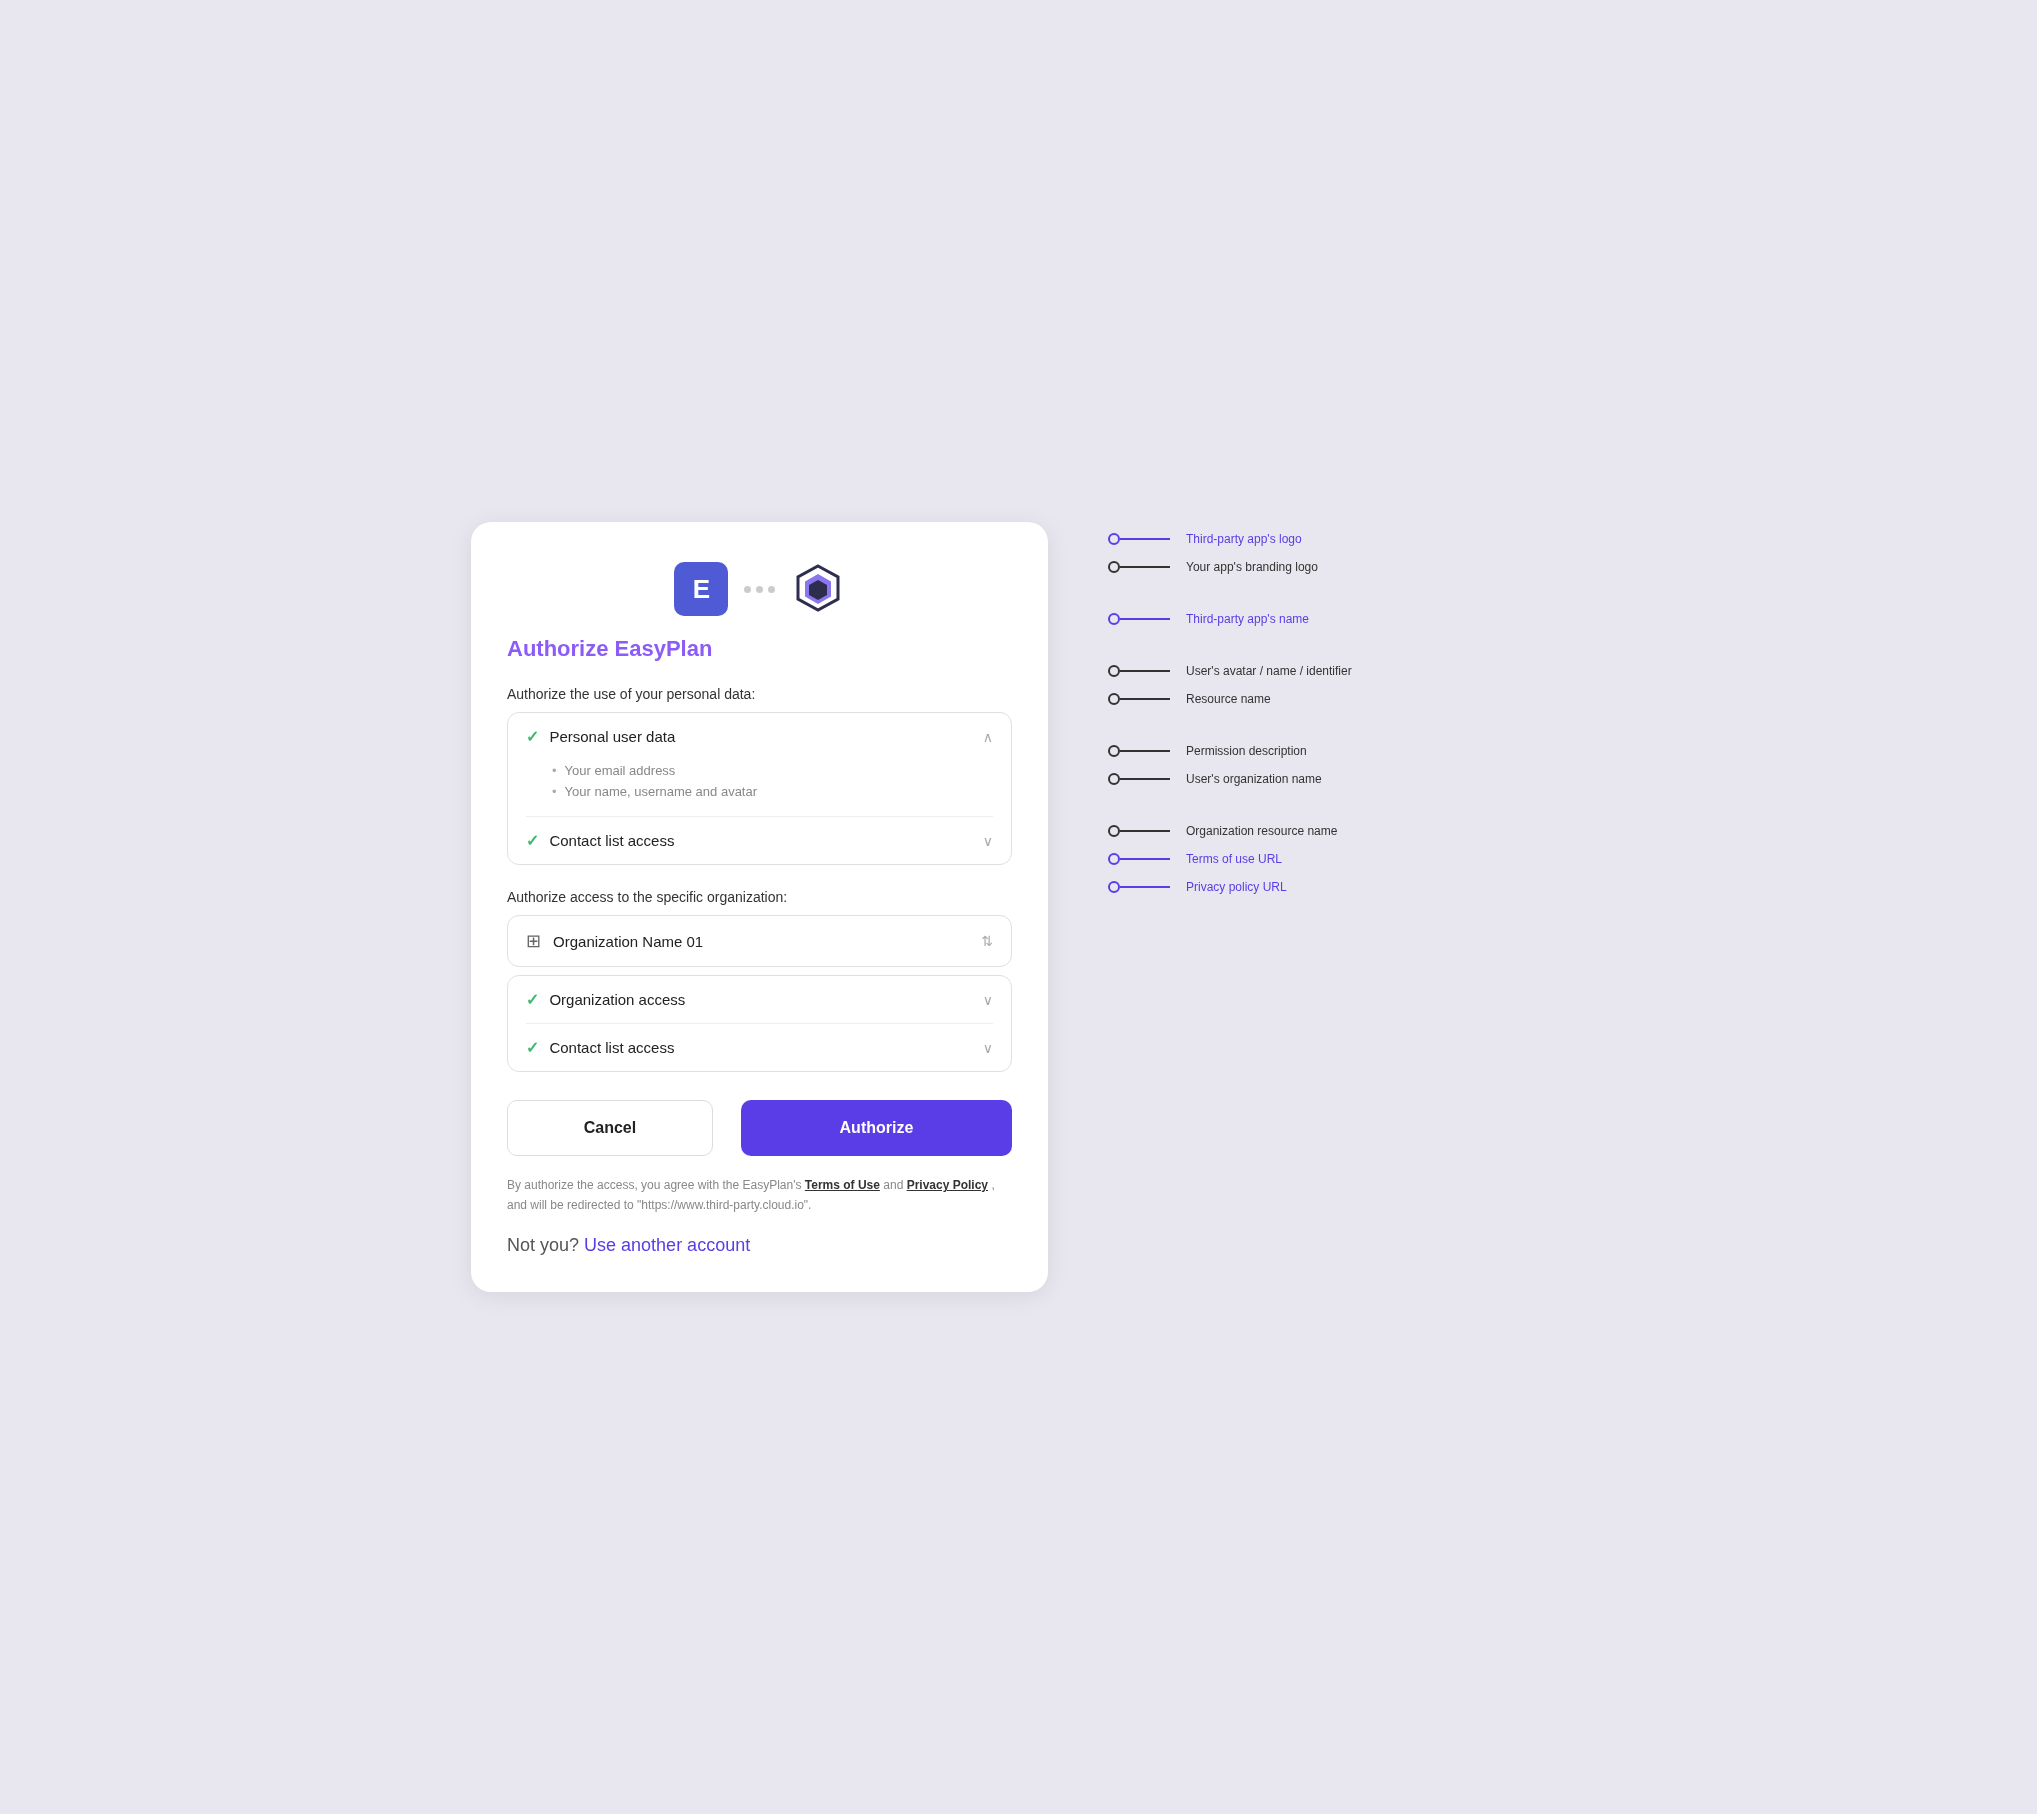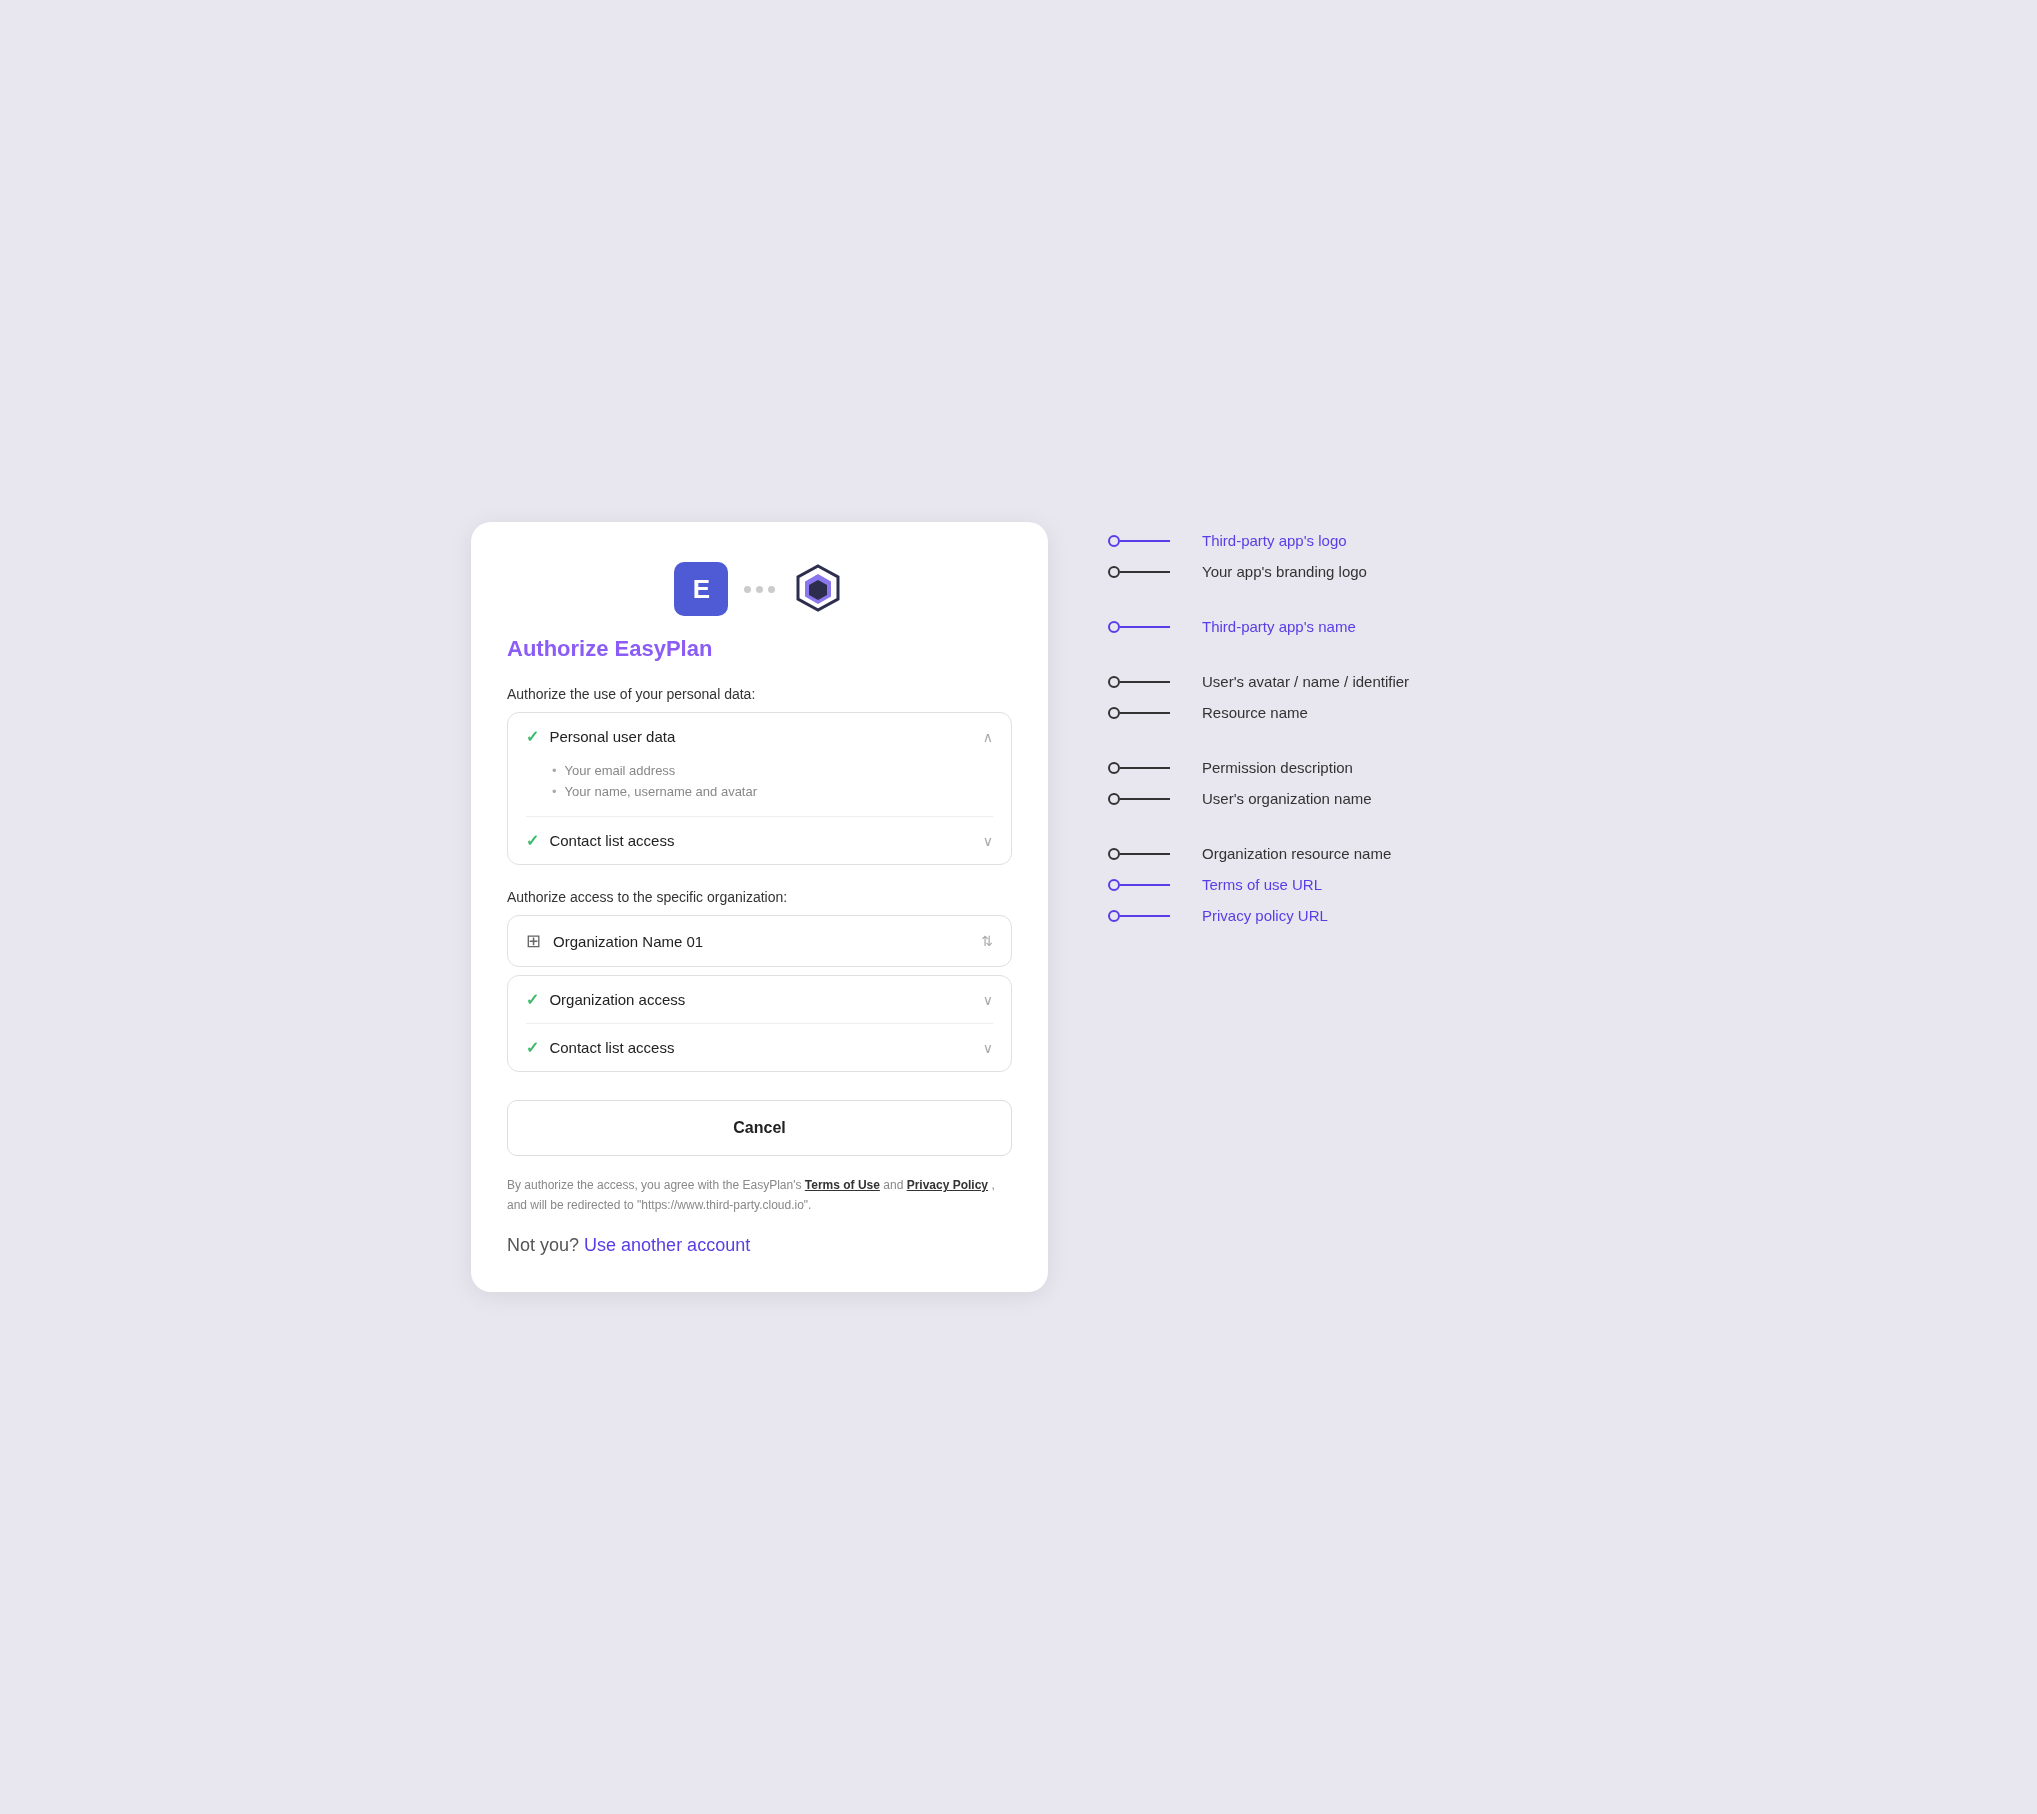--- a/index.html
+++ b/index.html
@@ -280,23 +280,22 @@
     }
     .ann-circle.purple { border-color: #5a3de6; }
     .ann-circle.dark { border-color: #333; }
     .ann-line {
       height: 2px;
       width: 50px;
     }
     .ann-line.purple { background: #5a3de6; }
     .ann-line.dark { background: #333; }
     .ann-label {
-      font-size: 15px;
+      font-size: 12px;
       color: #333;
-      margin-left: 16px;
     }
     .ann-label.purple { color: #5a3de6; font-weight: 500; }
     .ann-spacer { height: 14px; }
 
     
   </style>
 </head>
 <body>
 
 <div class="page-wrapper">
@@ -373,20 +372,21 @@
         <div class="perm-item-left">
           <span class="check-icon">✓</span>
           <span class="perm-name">Contact list access</span>
         </div>
         <span class="chevron-icon">∨</span>
       </div>
     </div>
 
     <div class="buttons-row">
       <button class="btn-cancel">Cancel</button>
+      <button class="btn-authorize">Authorize</button>
     </div>
 
     <div class="legal-text">
       <span>By authorize the access, you agree with the EasyPlan's</span>
       <a href="#"> <span>Terms of Use</span></a>
       <span> <span>and</span> </span>
       <a href="#"><span>Privacy Policy</span></a>
       <span>, and will be redirected to "https://www.third-party.cloud.io".</span>
     </div>
 

